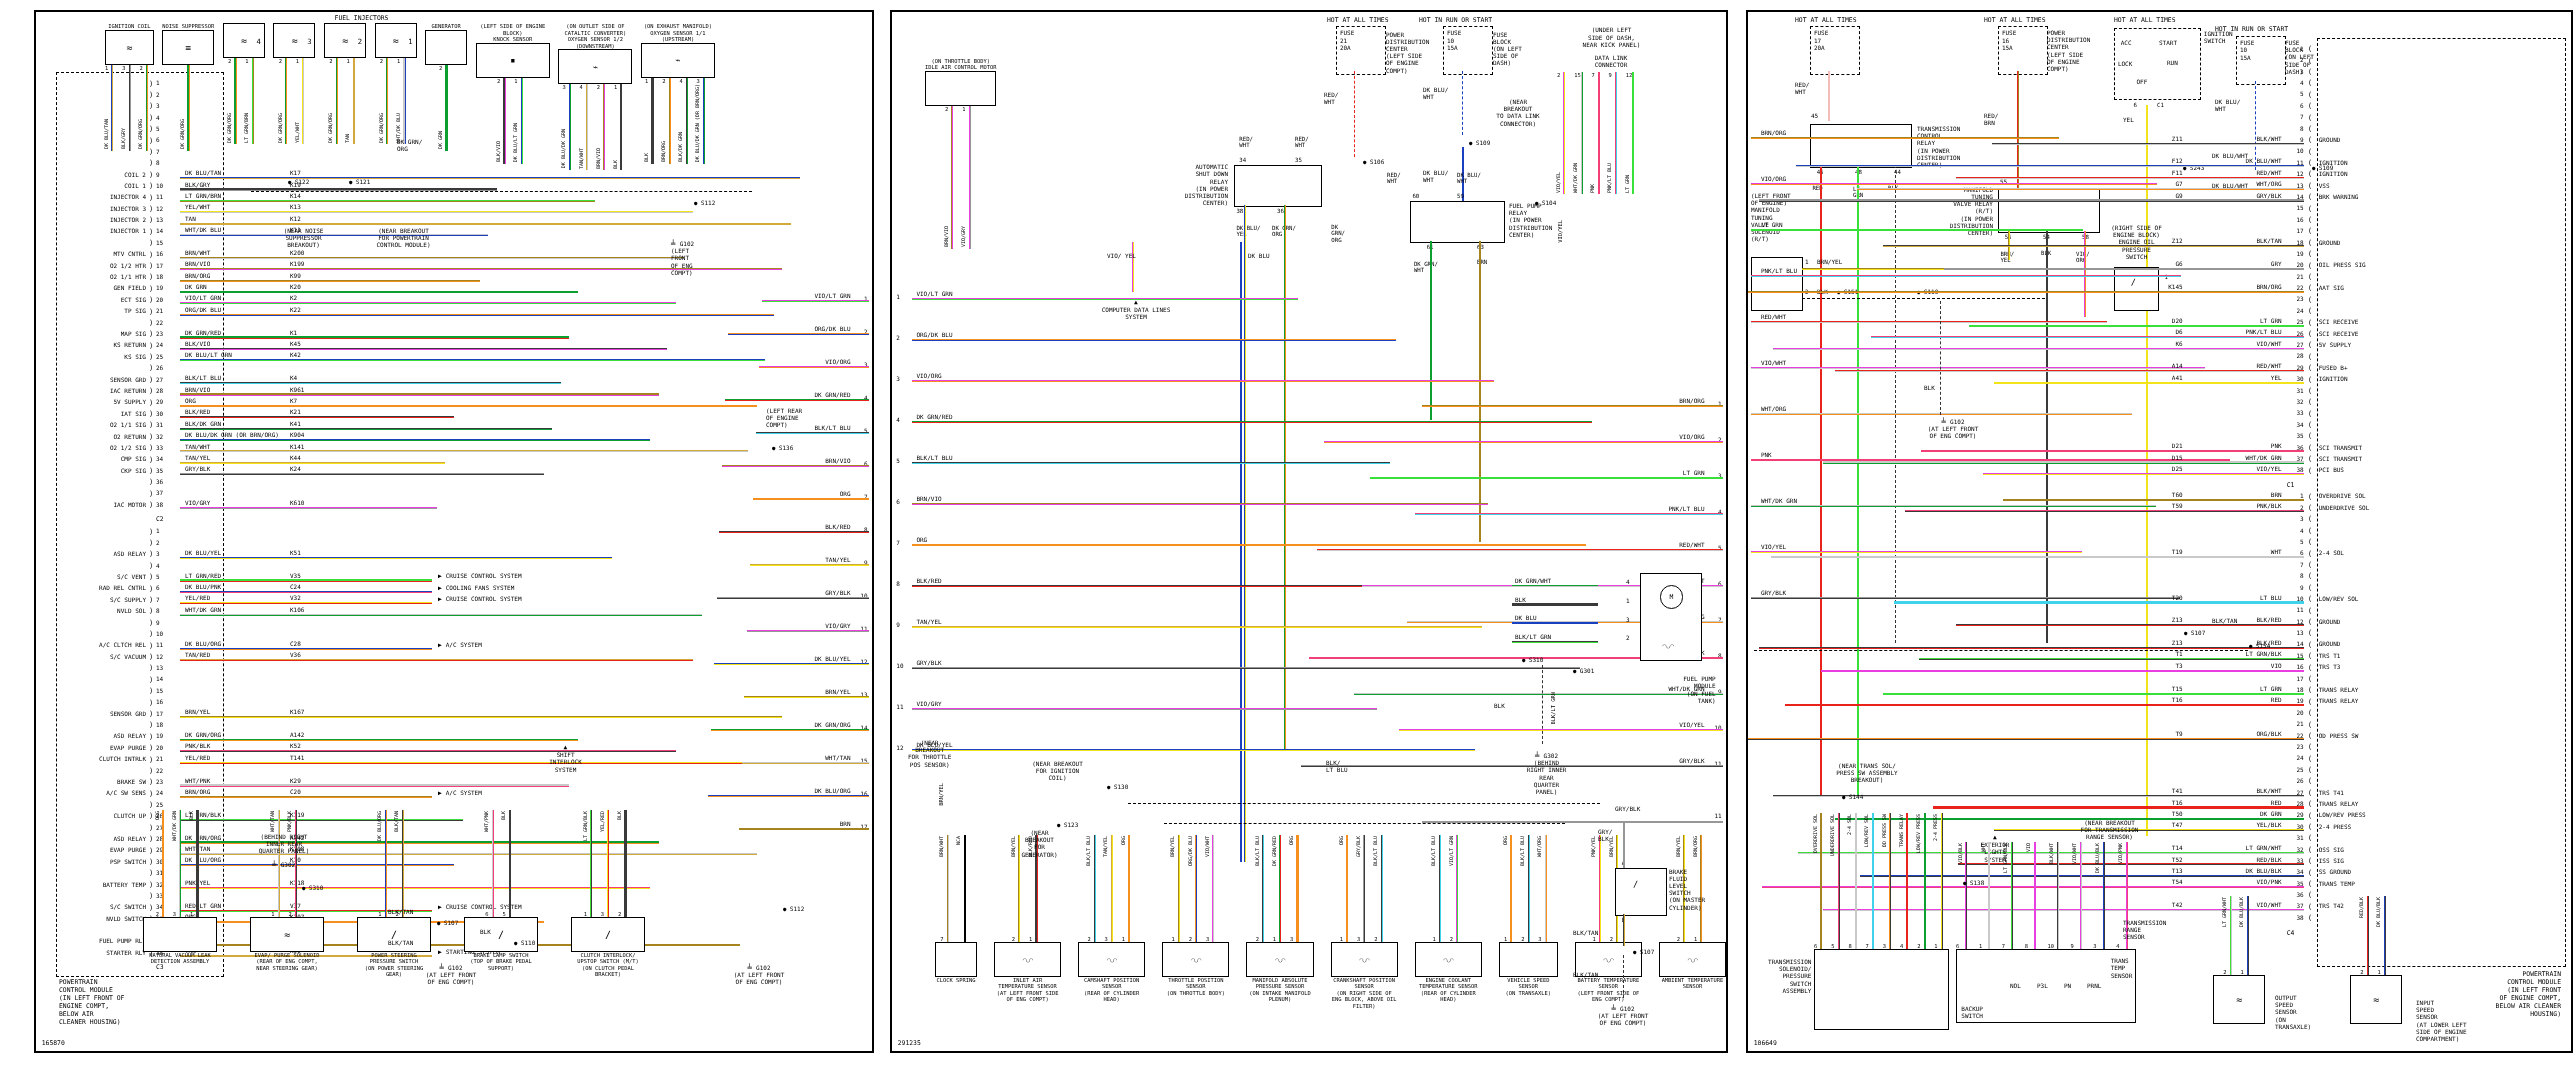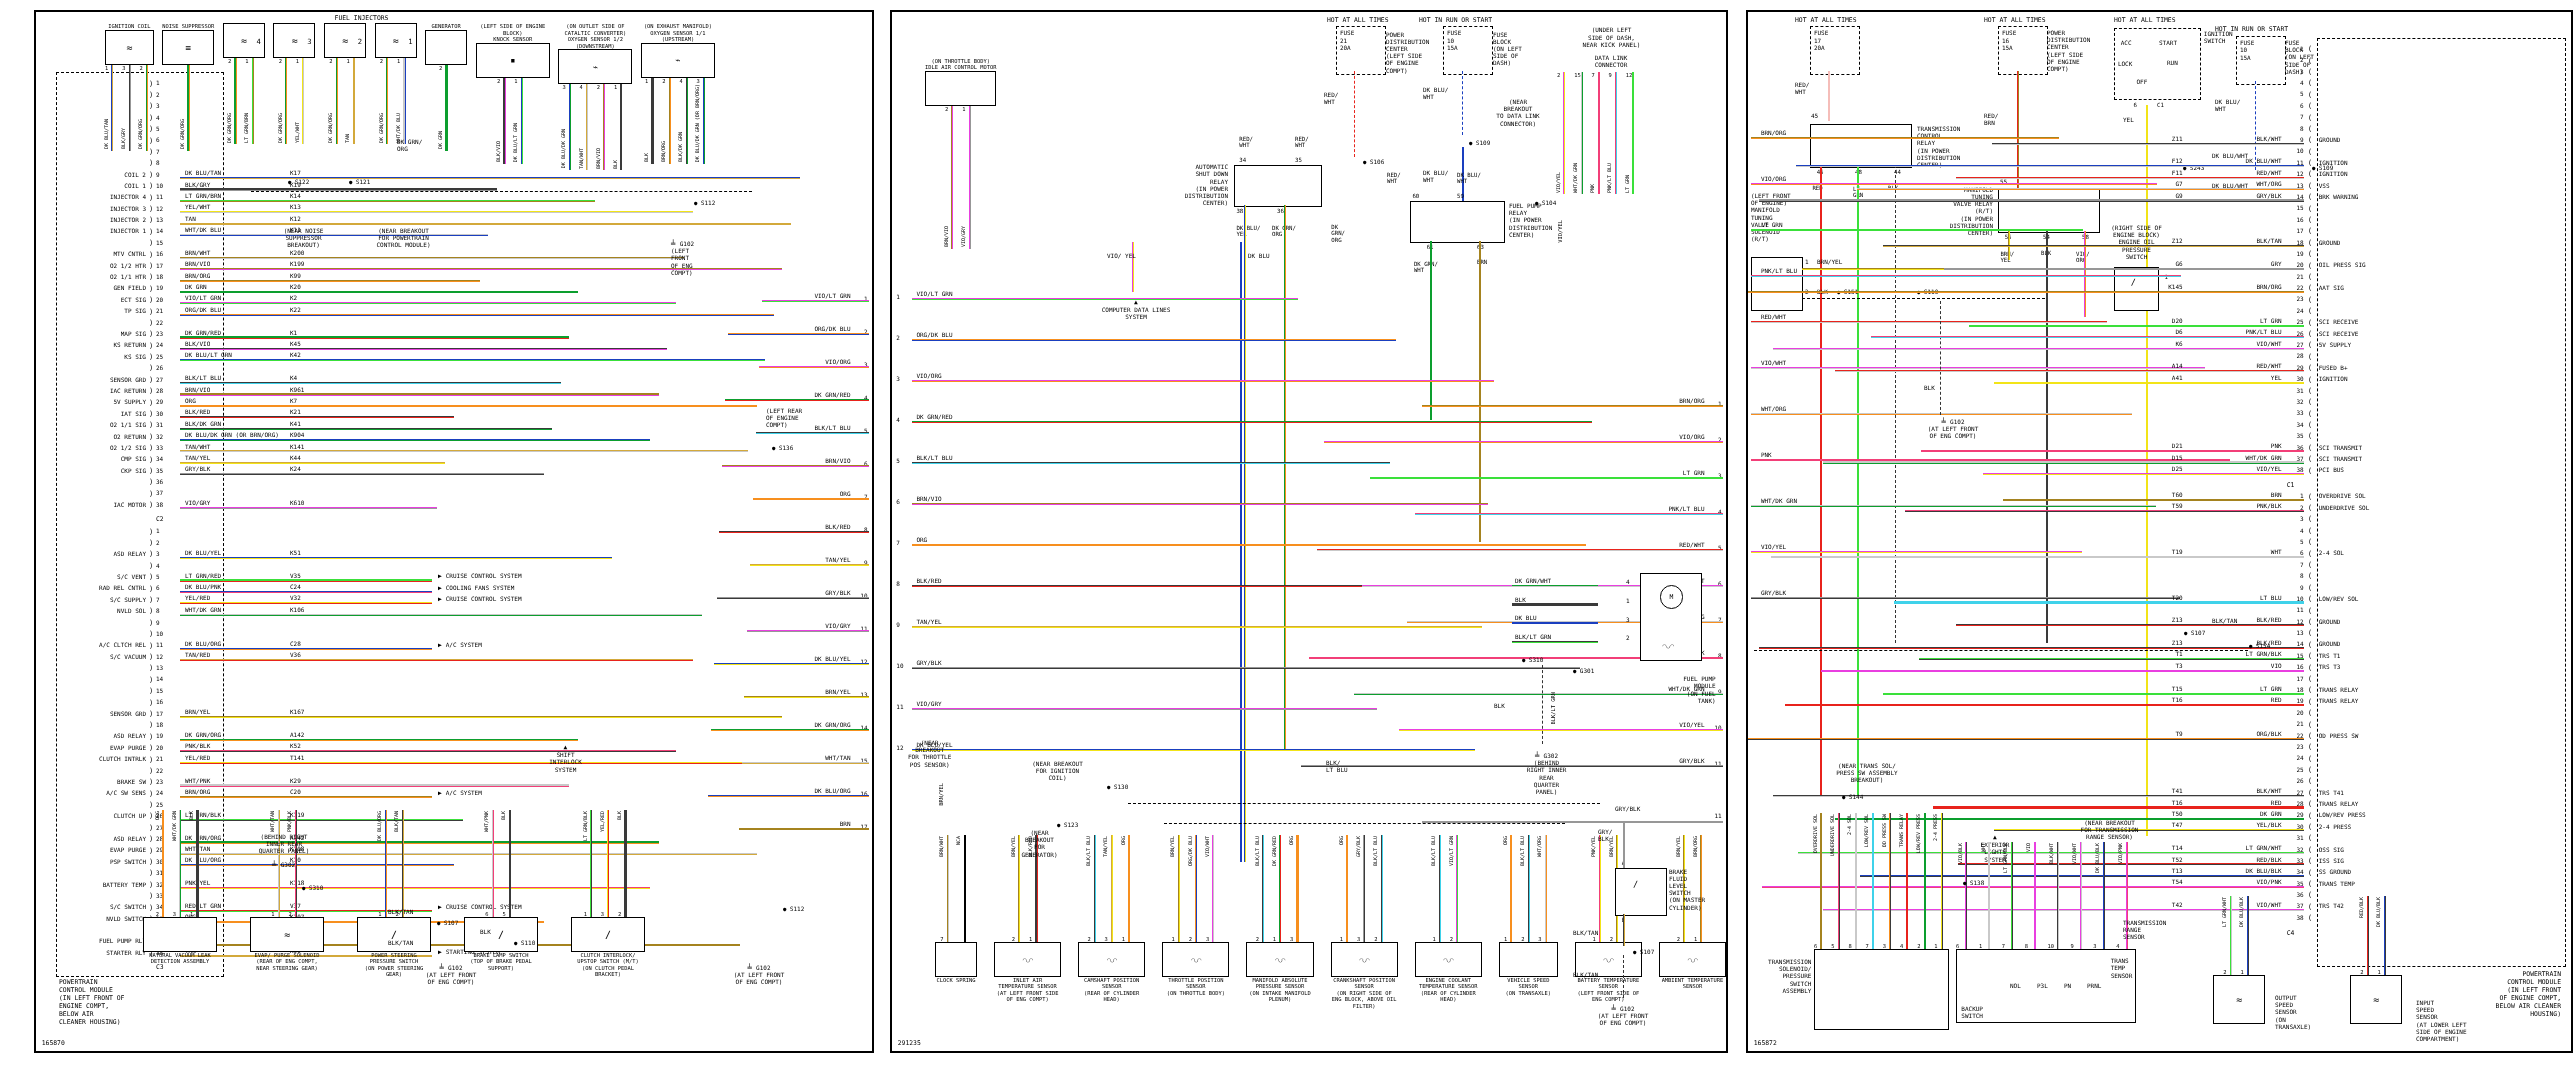--- a/index.html
+++ b/index.html
@@ -2672,16 +2672,16 @@
           </div>
         <div class="cbox" style="min-width:50px;height:47px;background:#fff;" data-sym="coil"></div>
       </div>
     </div>
     <div class="lab" style="left:668px;top:987px;width:79px;z-index:4;background:#fff;">INPUT
 SPEED
 SENSOR
 (AT LOWER LEFT
 SIDE OF ENGINE
 COMPARTMENT)</div>
-    <div class="pageid">165872</div>
+    <div class="pageid">106649</div>
   </div>
 </div>
 
 
 </body></html>

